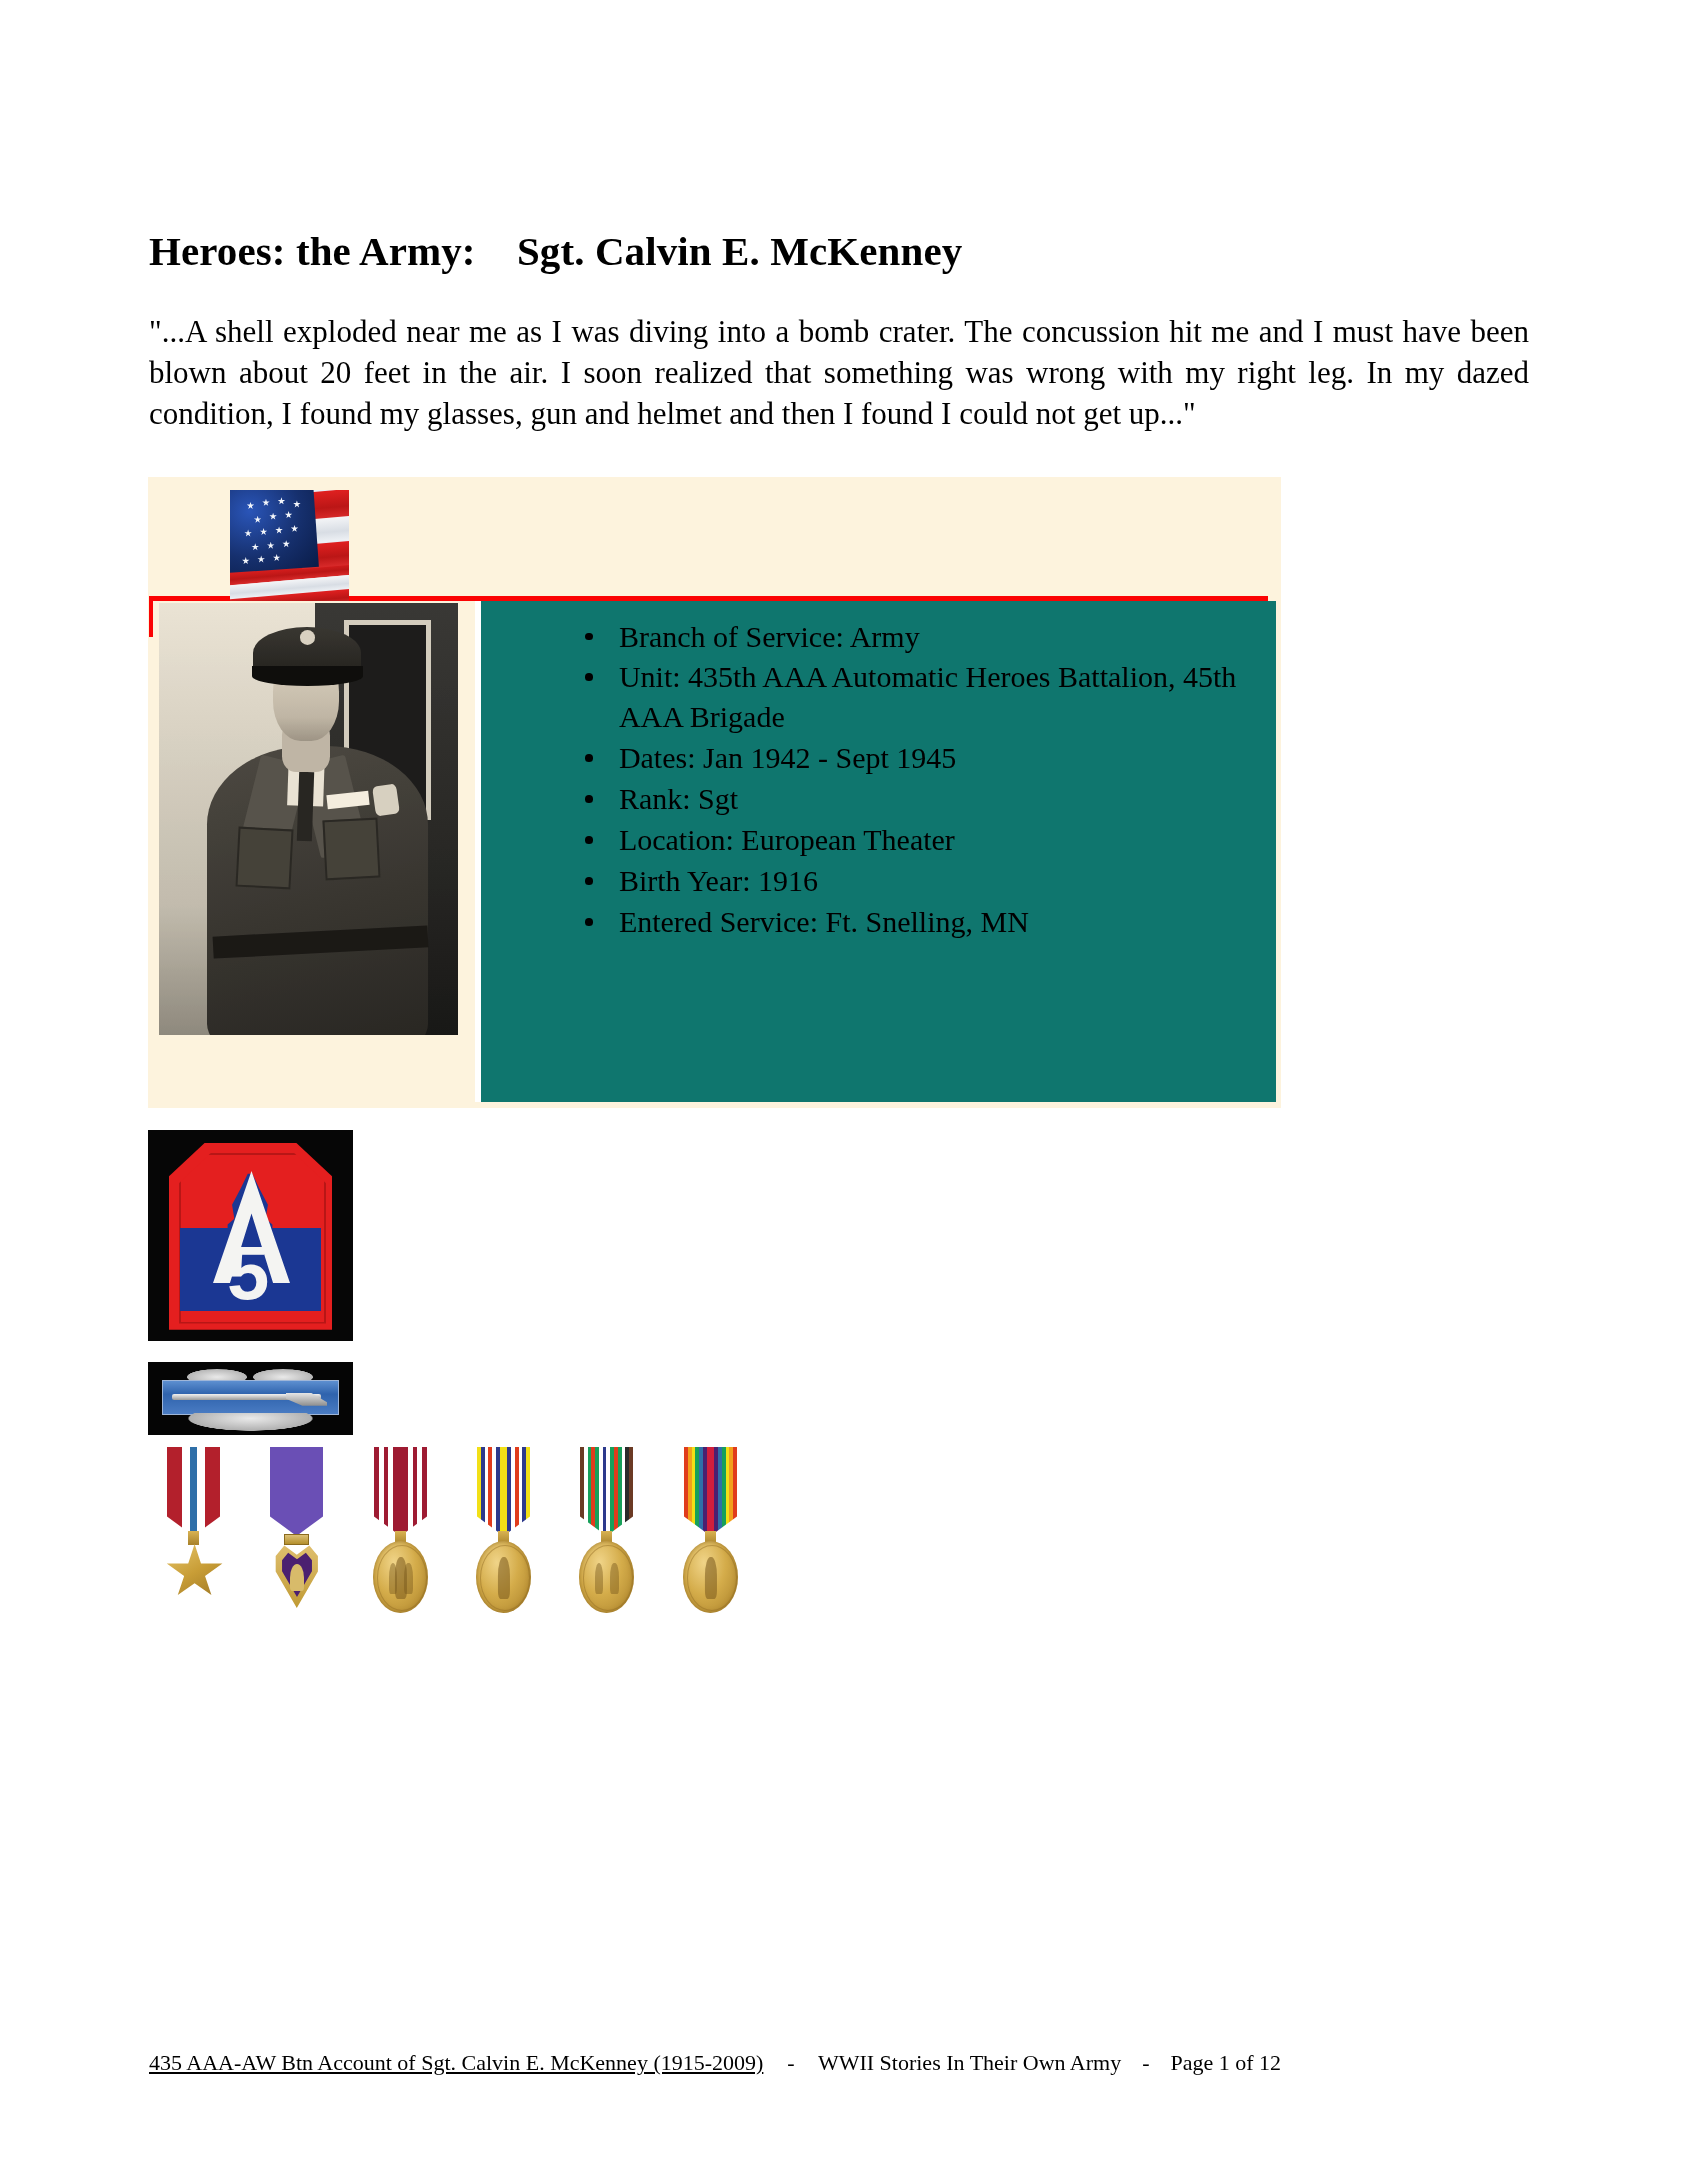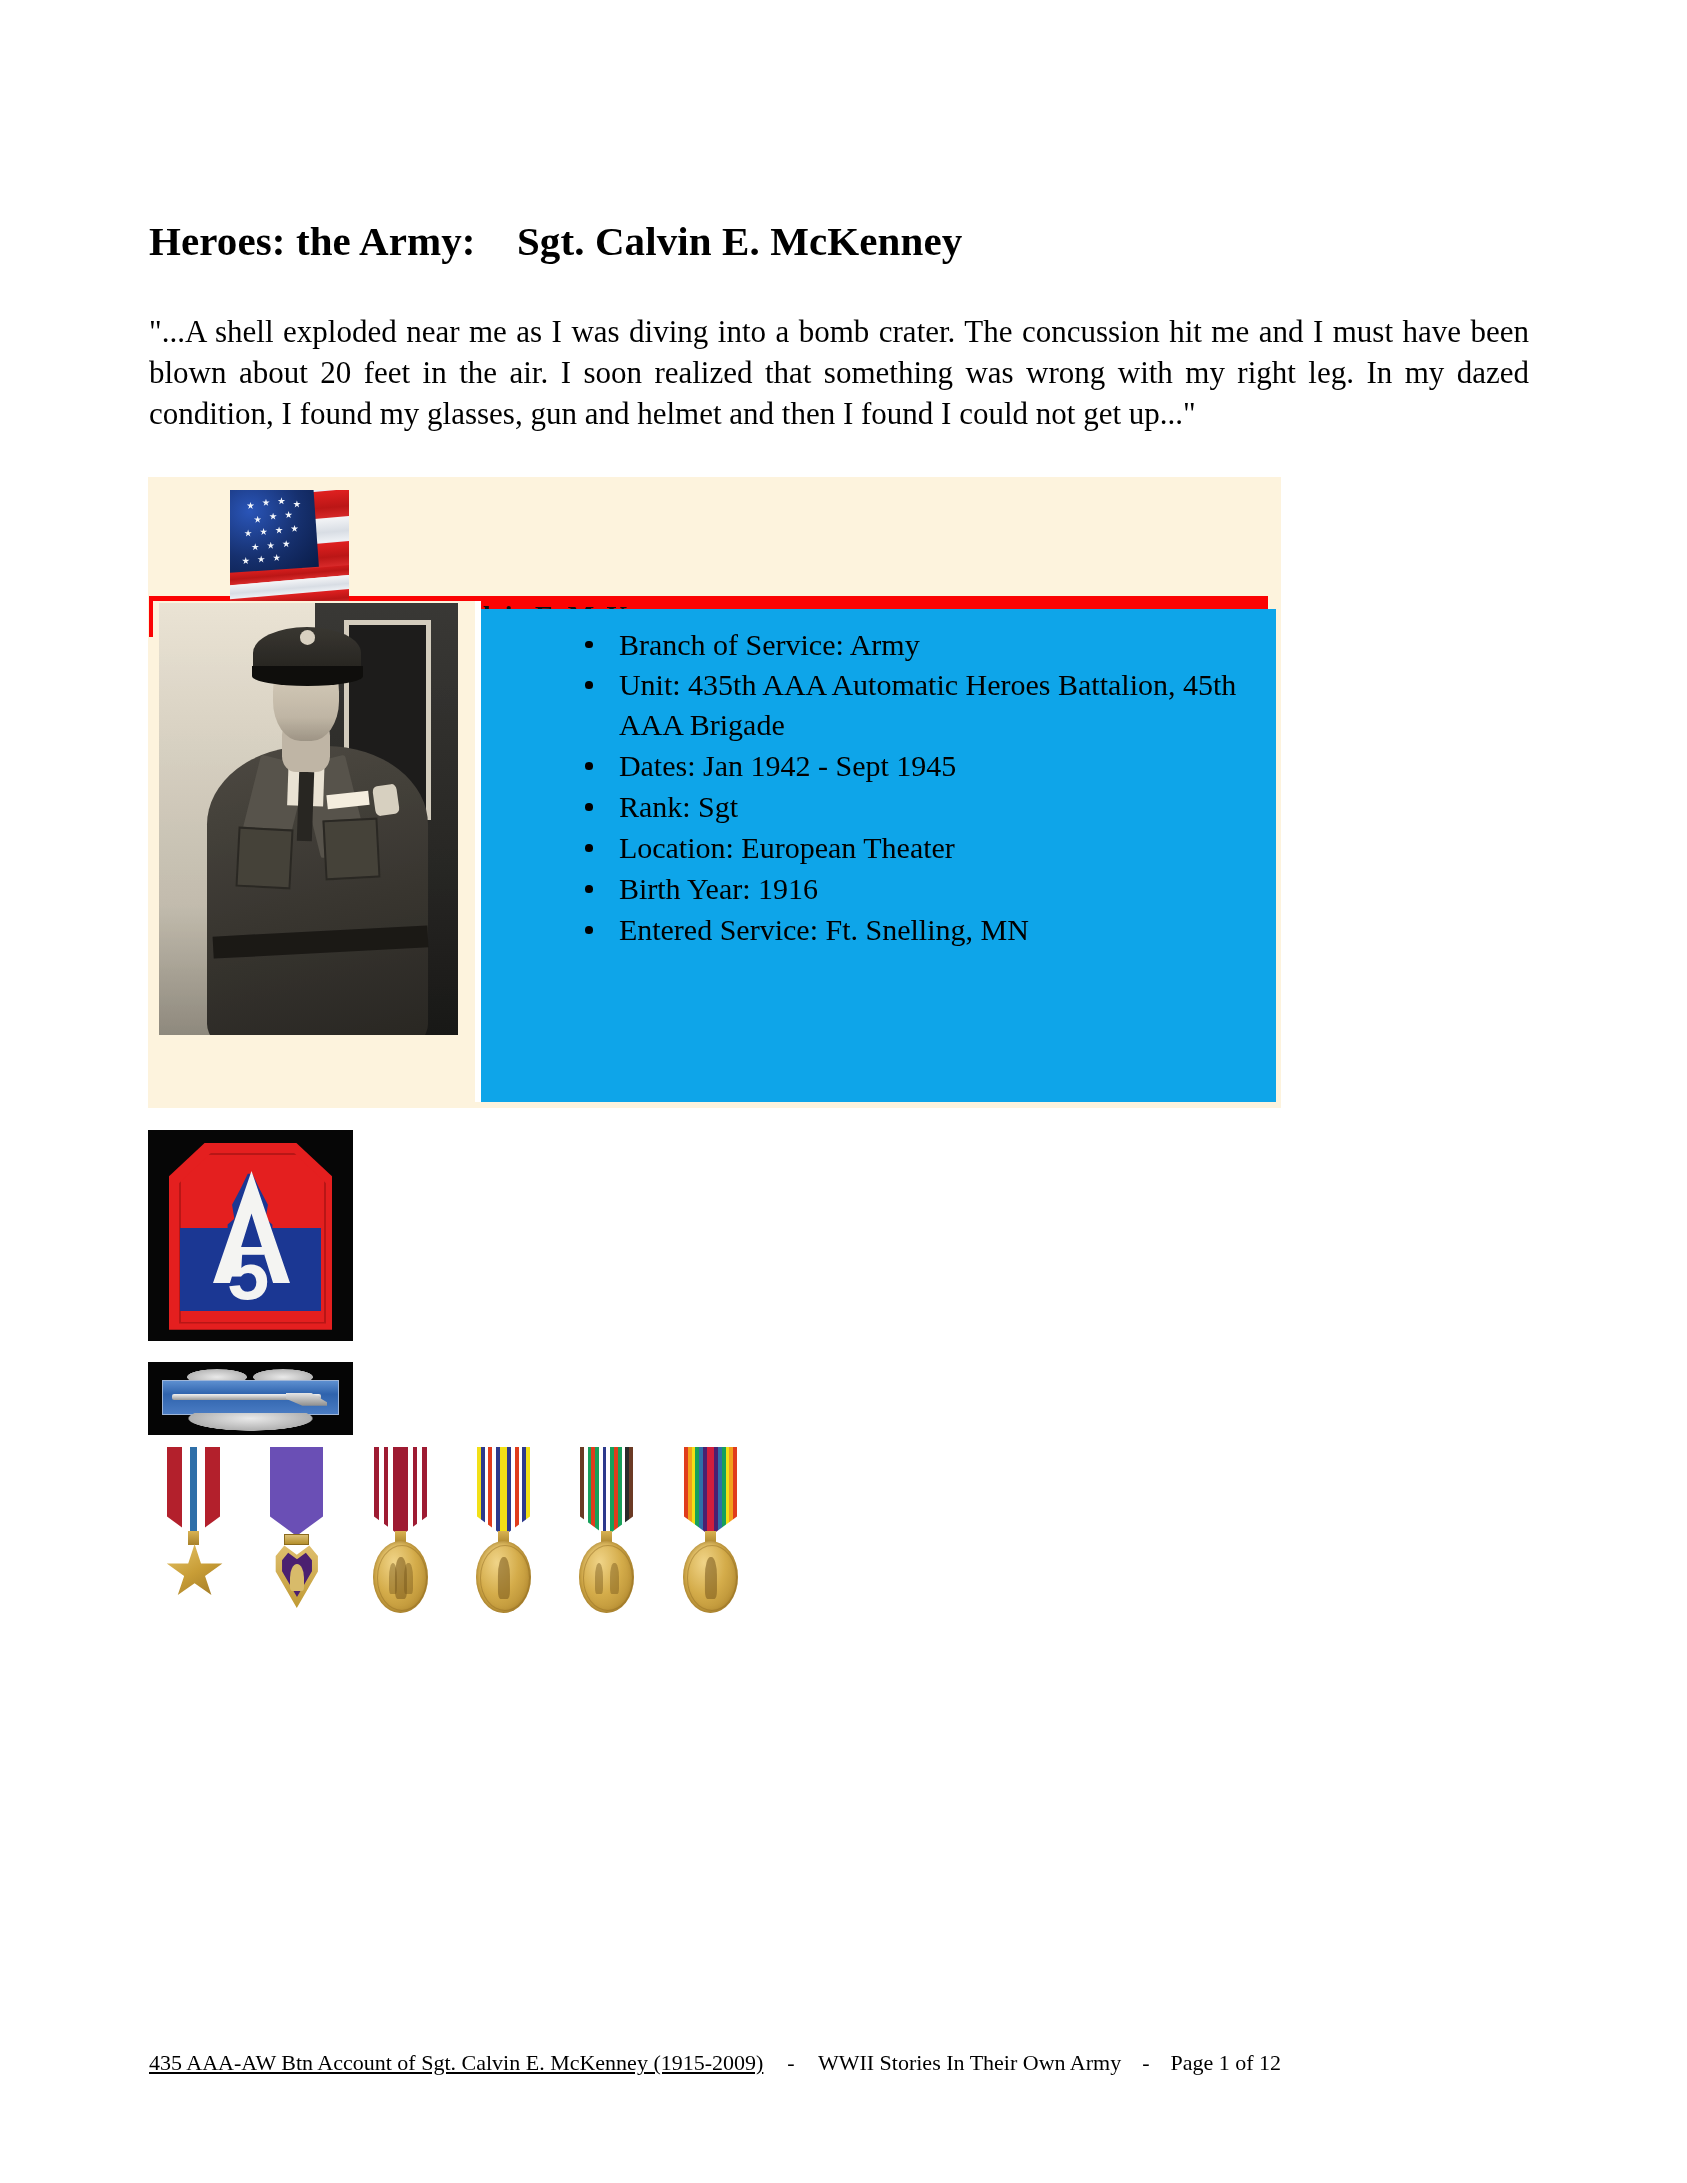--- a/index.html
+++ b/index.html
@@ -8,21 +8,21 @@
     font-family:"Liberation Serif","DejaVu Serif",serif;
     color:#000;
     -webkit-font-smoothing:antialiased;
     position:relative;
     overflow:hidden;
   }
   .page{position:absolute;inset:0;background:#fff;}
 
   
   .doc-title{
-    position:absolute;left:149px;top:190px;
+    position:absolute;left:149px;top:200px;
     font-size:41px;font-weight:bold;letter-spacing:0.1px;
     white-space:pre;
   }
 
   
   .quote{
     position:absolute;left:149px;top:281px;width:1380px;
     font-size:31px;line-height:1.32;text-align:justify;
   }
 
@@ -36,21 +36,21 @@
     position:absolute;left:4.9px;top:124px;right:4.9px;bottom:6.3px;
     display:flex;
   }
   .cell-photo{
     width:328px;background:#fdf3dd;
     border-right:6.3px solid #ffffff;
     box-sizing:border-box;
     position:relative;
   }
   .cell-facts{
-    flex:1;background:#0ea5e9;position:relative;margin-top:8px;
+    flex:1;background:#0f766e;position:relative;
   }
 
   
   .name-band{
     position:absolute;left:0.7px;top:119px;width:1119px;height:41px;
     background:#fb0303;
   }
   .name-band .name-text{
     position:absolute;left:300px;top:50%;transform:translateY(-52%);
     font-size:28px;font-weight:bold;color:#111;white-space:nowrap;

